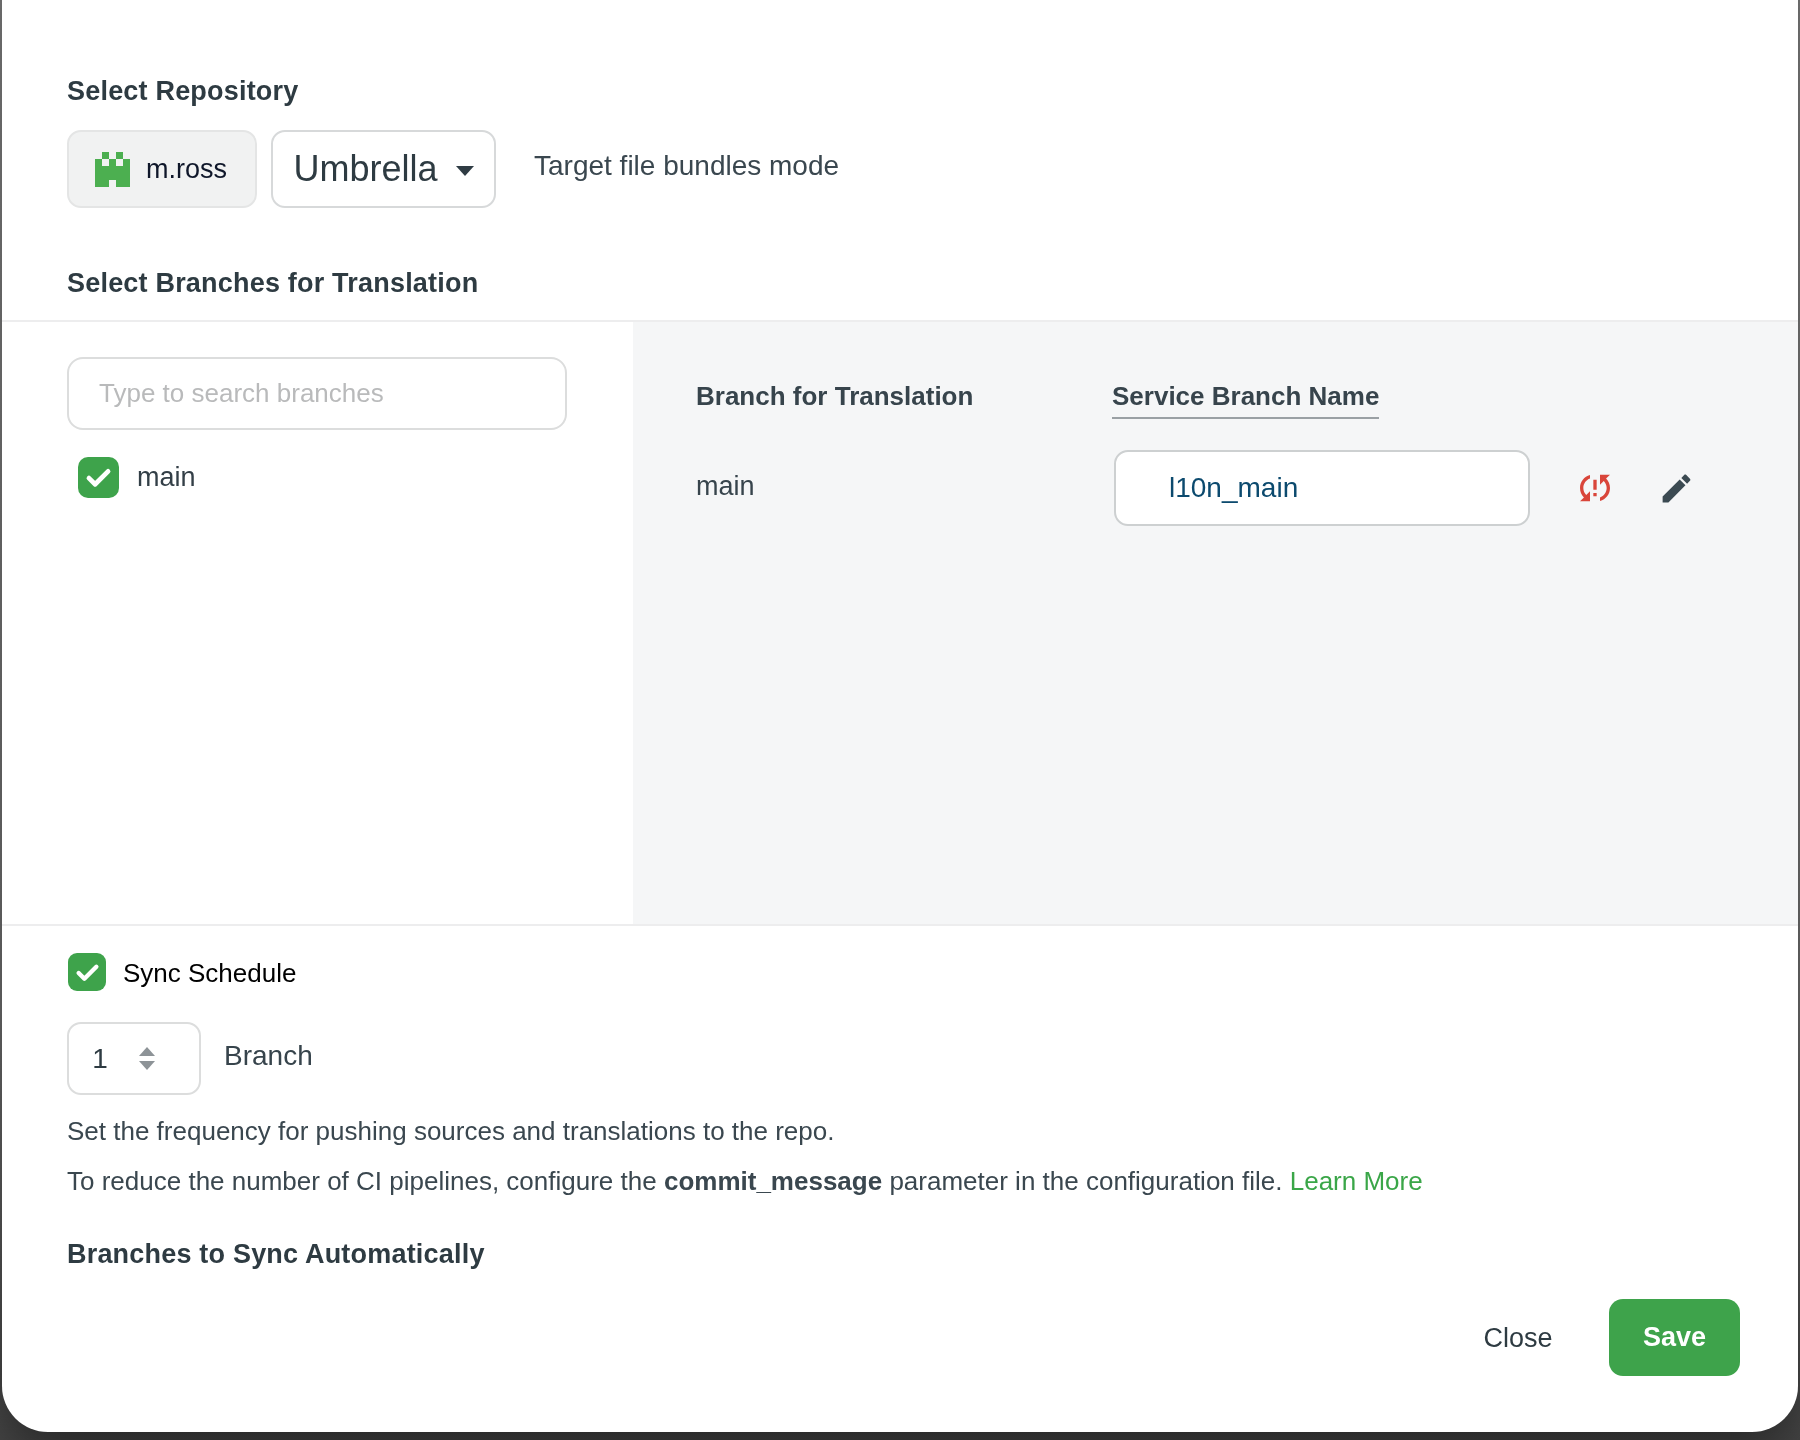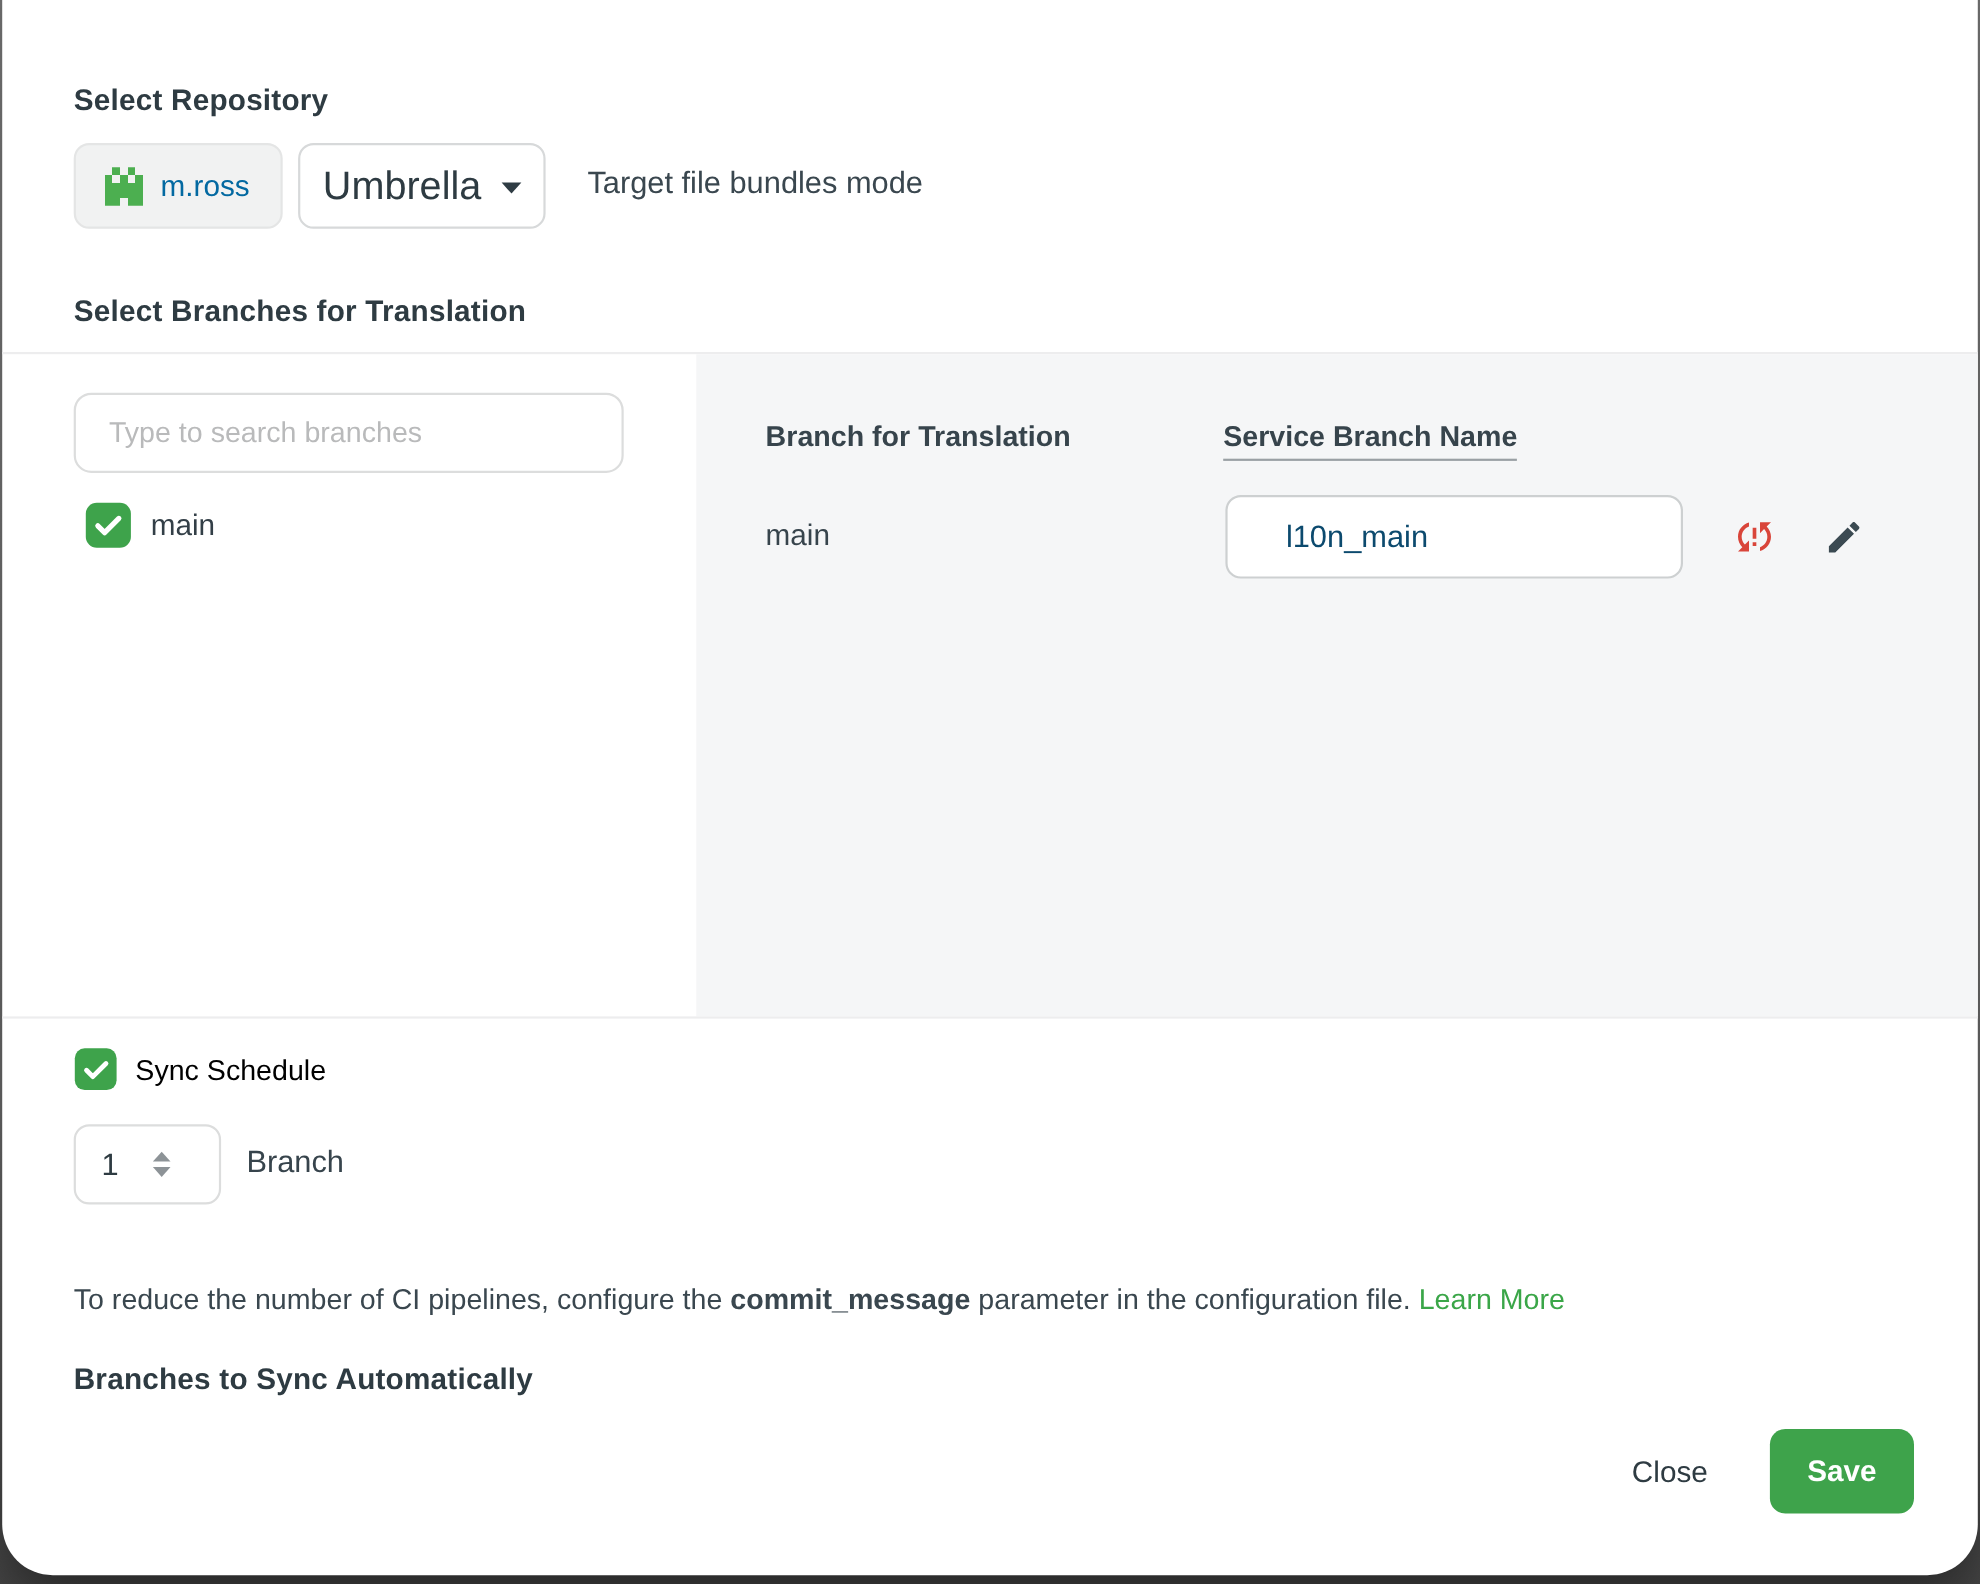--- a/index.html
+++ b/index.html
@@ -18,21 +18,21 @@
   .content{position:absolute;left:0;top:60px;width:1800px;height:1380px;}
   .abs{position:absolute;}
 
   .section-title{font-size:27px;font-weight:700;color:#2e3b42;letter-spacing:.2px;}
 
   .chip{
     left:65px;top:130px;height:78px;box-sizing:border-box;
     display:flex;align-items:center;gap:16px;padding:0 28px 0 26px;
     background:#f1f2f2;border:2px solid #e4e5e5;border-radius:14px;cursor:pointer;
   }
-  .chip-label{font-size:27px;font-weight:500;color:#0369a1;}
+  .chip-label{font-size:27px;font-weight:500;color:#0f172a;}
 
   .select{
     left:269px;top:130px;width:225px;height:78px;box-sizing:border-box;
     display:flex;align-items:center;justify-content:center;gap:18px;
     background:#fff;border:2px solid #d7d9da;border-radius:14px;cursor:pointer;
   }
   .select-label{font-size:36px;font-weight:500;color:#2e3b42;}
   .chev{width:0;height:0;border-left:9px solid transparent;border-right:9px solid transparent;border-top:10px solid #2f3c44;margin-top:4px;}
 
   .mode-label{left:532px;top:150px;font-size:28px;color:#3a474f;}
@@ -189,20 +189,21 @@
 
     <div class="abs stepper">
       <input class="stepper-value" value="1" style="">
       <span class="stepper-arrows">
         <span class="arr-up"></span>
         <span class="arr-down"></span>
       </span>
     </div>
     <div class="abs hours-label">Branch</div>
 
+    <div class="abs desc-line">Set the frequency for pushing sources and translations to the repo.</div>
 
     <div class="abs ci-line">
       <span>To reduce the number of CI pipelines, configure the </span><span class="ci-param">commit_message</span><span> parameter in the configuration file. </span><a class="learn-more">Learn More</a>
     </div>
 
     <div class="abs auto-sync-clip">
       <div class="section-title">Branches to Sync Automatically</div>
     </div>
 
     <button class="abs close-btn">Close</button>

